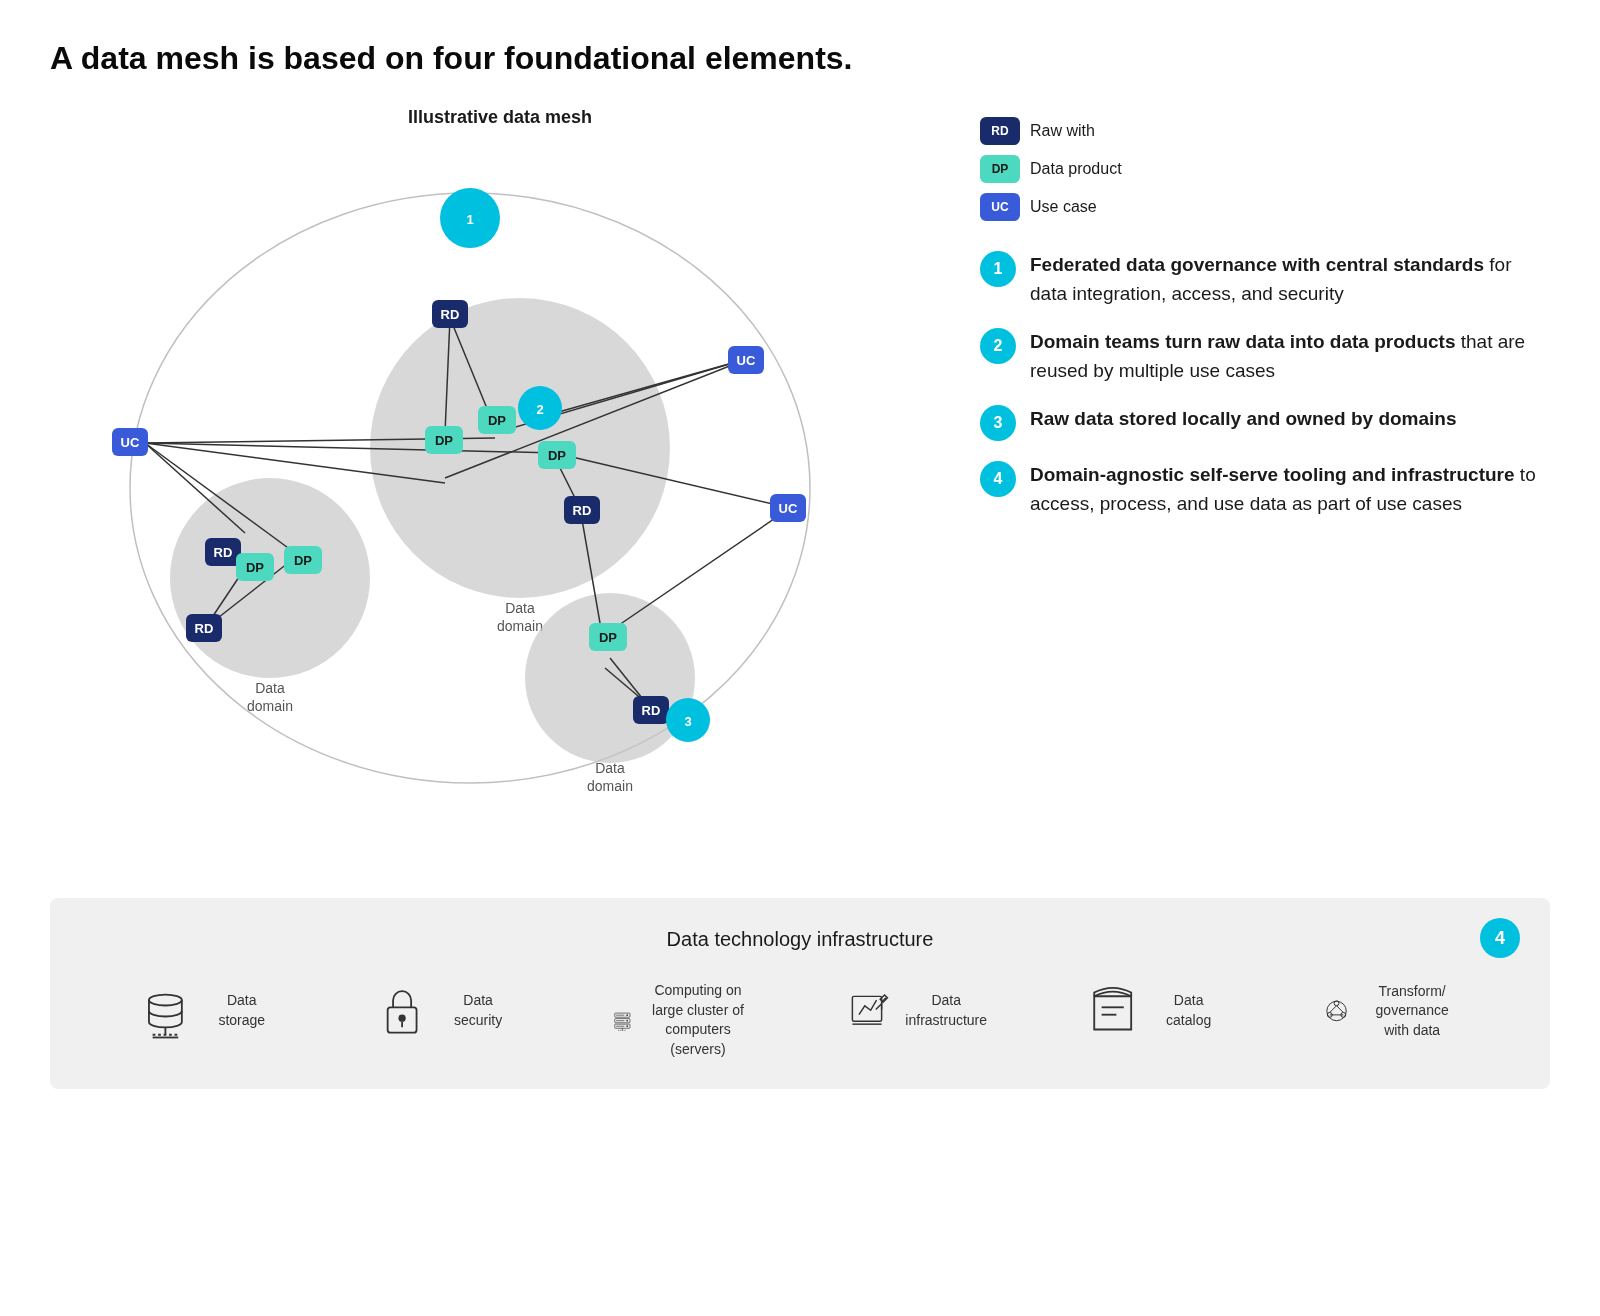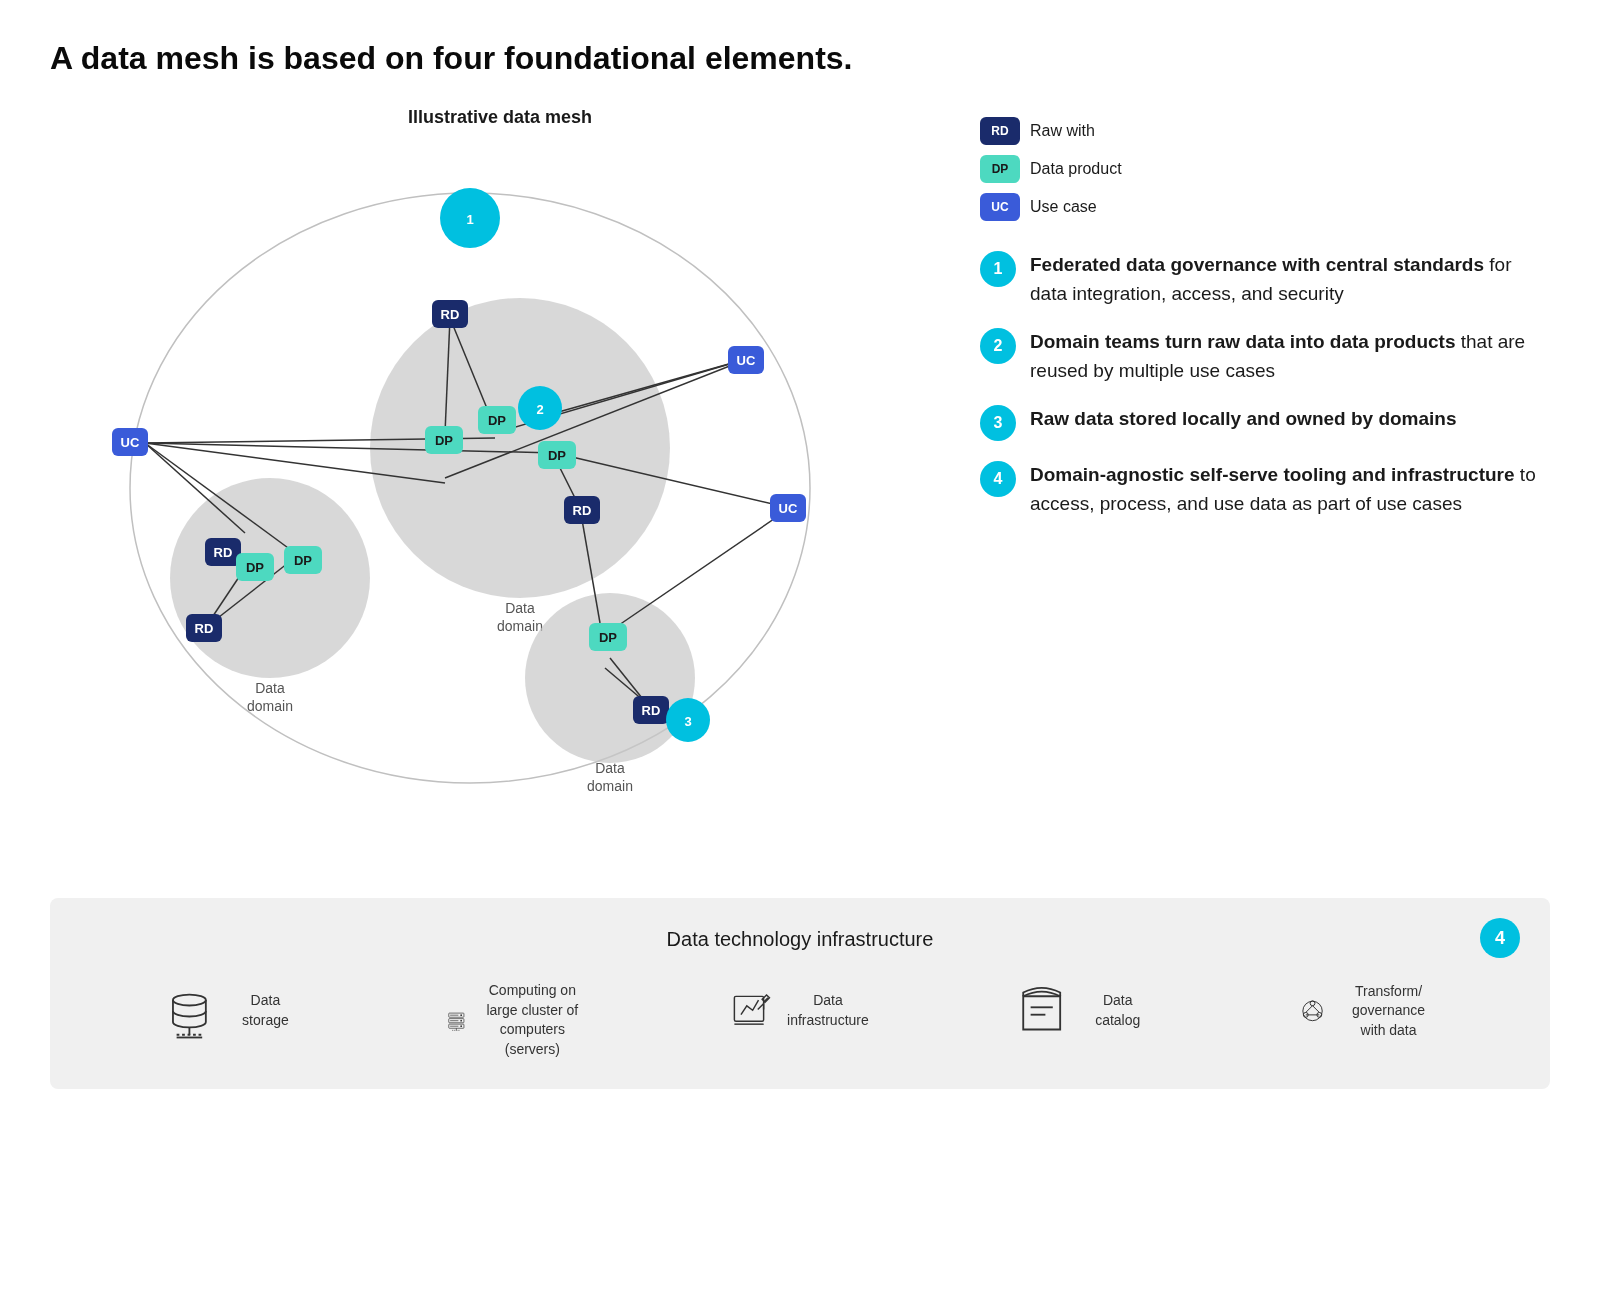--- a/index.html
+++ b/index.html
@@ -381,20 +381,29 @@
         <ellipse cx="30" cy="18" rx="18" ry="6"></ellipse>
         <path d="M12 18 v12 c0 3.3 8 6 18 6s18-2.7 18-6 V18"></path>
         <path d="M12 30 v12 c0 3.3 8 6 18 6s18-2.7 18-6 V30"></path>
         <line x1="30" y1="48" x2="30" y2="56"></line>
         <line x1="16" y1="56" x2="44" y2="56" stroke-width="2" stroke-dasharray="3,3"></line>
         <line x1="16" y1="59" x2="44" y2="59"></line>
       </svg>
       <span class="infra-icon-label">Data storage</span>
     </div>
 
+    <div class="infra-icon-item">
+      <svg class="icon-svg" viewBox="0 0 60 60" fill="none" stroke="#333" stroke-width="2">
+        <rect x="14" y="26" width="32" height="28" rx="3"></rect>
+        <path d="M20 26 v-8 a10 10 0 0 1 20 0 v8"></path>
+        <circle cx="30" cy="38" r="4" fill="#333" stroke="none"></circle>
+        <line x1="30" y1="42" x2="30" y2="48"></line>
+      </svg>
+      <span class="infra-icon-label">Data security</span>
+    </div>
 
     <div class="infra-icon-item">
       <svg class="icon-svg" viewBox="0 0 60 60" fill="none" stroke="#333" stroke-width="2">
         <rect x="8" y="10" width="44" height="12" rx="2"></rect>
         <rect x="8" y="26" width="44" height="12" rx="2"></rect>
         <rect x="8" y="42" width="44" height="12" rx="2"></rect>
         <circle cx="44" cy="16" r="2.5" fill="#333" stroke="none"></circle>
         <circle cx="44" cy="32" r="2.5" fill="#333" stroke="none"></circle>
         <circle cx="44" cy="48" r="2.5" fill="#333" stroke="none"></circle>
         <line x1="12" y1="16" x2="36" y2="16"></line>

